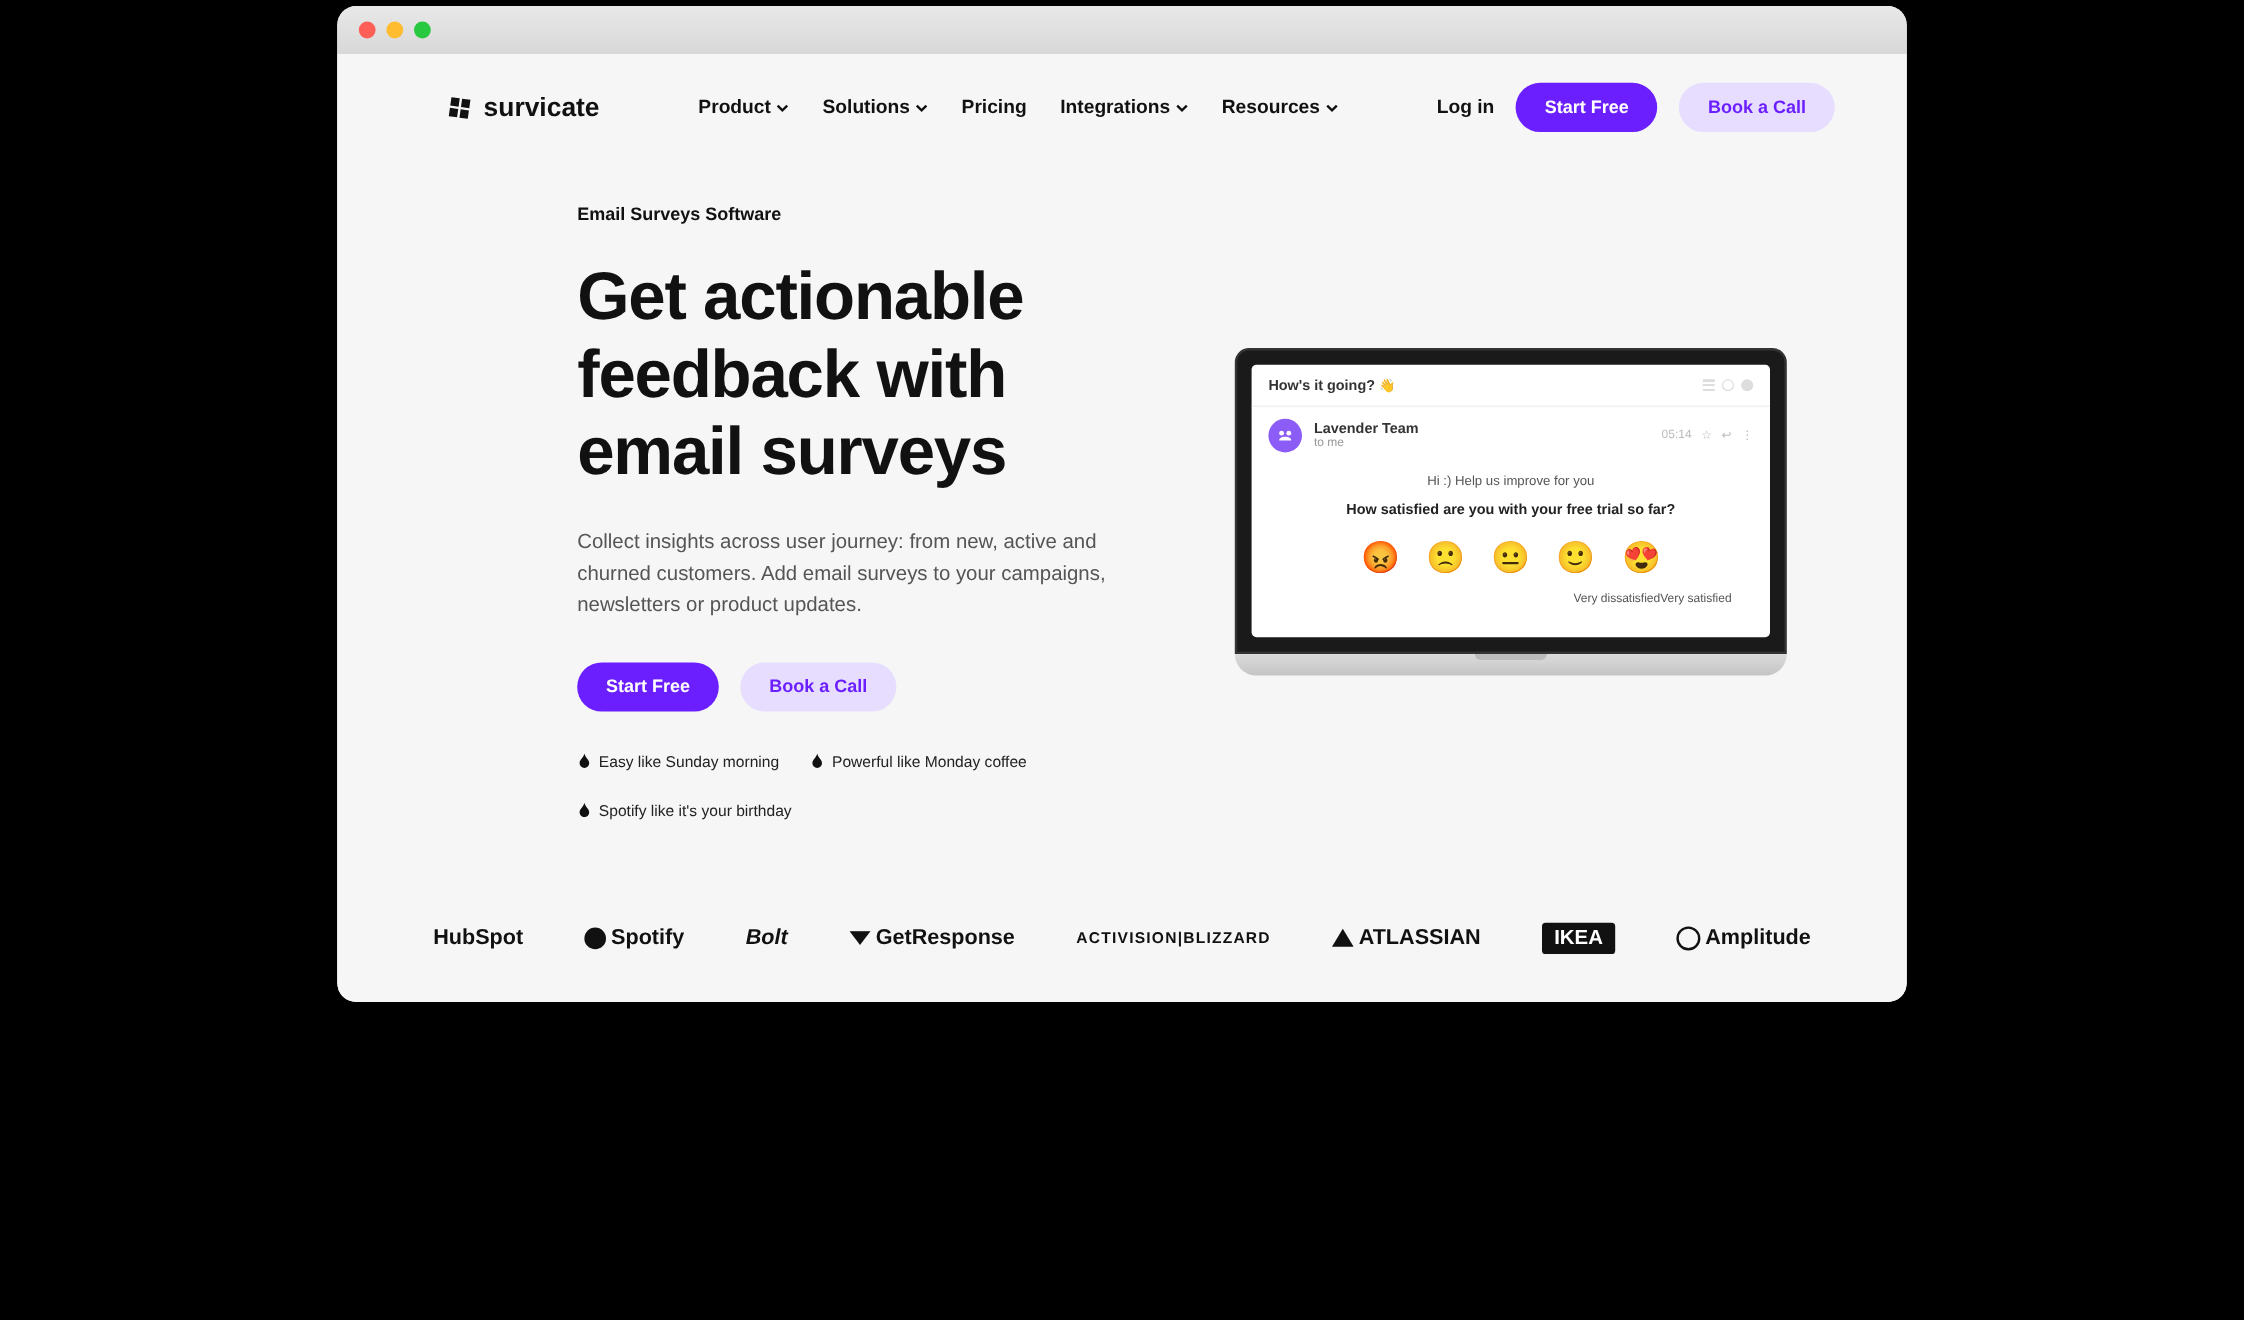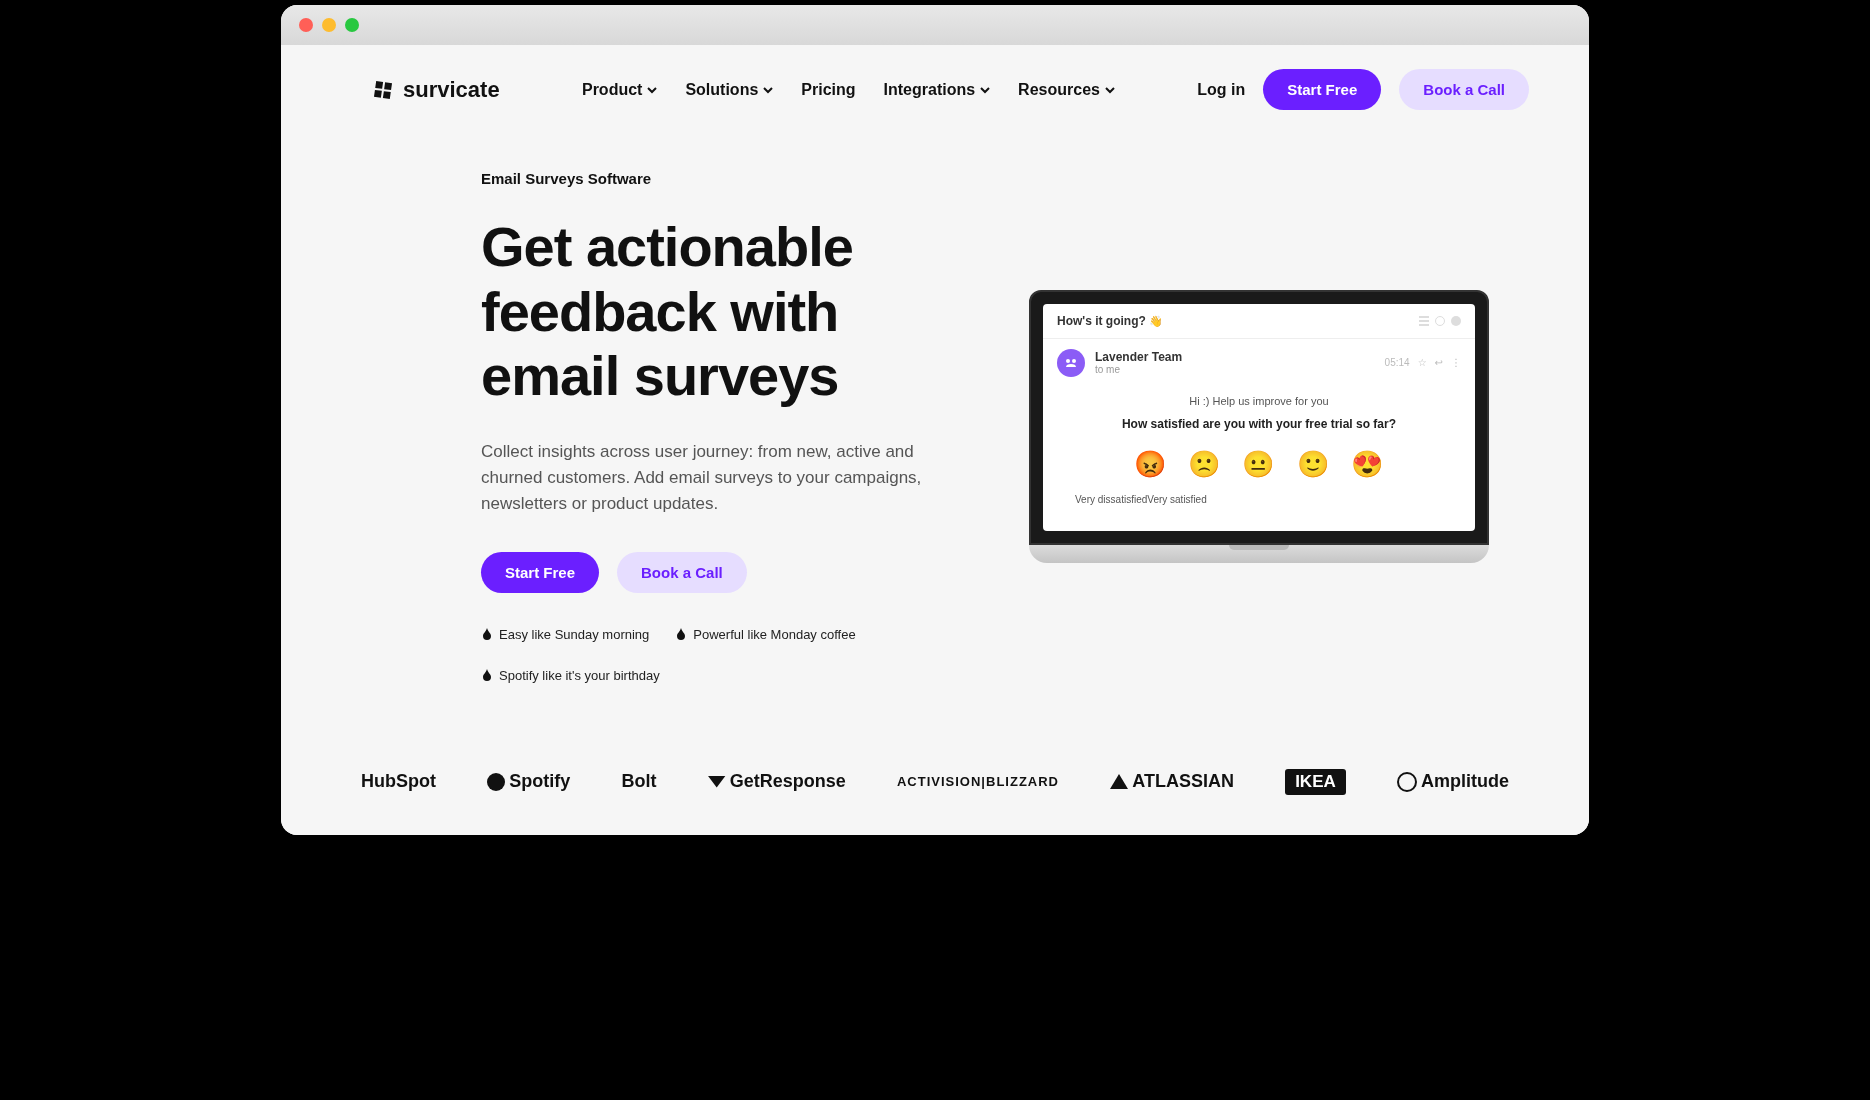--- a/index.html
+++ b/index.html
@@ -45,21 +45,21 @@
 .avatar { width: 28px; height: 28px; border-radius: 50%; background: #8b5cf6; display:flex; align-items:center; justify-content:center; }
 .avatar svg { width:16px; height:16px; }
 .sender-name { font-size: 12px; font-weight: 600; color: #333; }
 .sender-sub { font-size: 10px; color: #999; }
 .meta-right { margin-left:auto; display:flex; gap:8px; align-items:center; font-size:10px; color:#bbb; }
 .email-body { padding: 8px 14px 26px; text-align: center; }
 .body-greet { font-size: 11px; color: #555; margin-bottom: 10px; }
 .body-q { font-size: 12px; font-weight: 700; color: #222; margin-bottom: 18px; }
 .emoji-row { display: flex; justify-content: center; gap: 22px; margin-bottom: 14px; }
 .emoji { font-size: 26px; cursor: pointer; }
-.scale-labels { display: flex; justify-content: flex-start; font-size: 10px; color: #555; padding: 0 18px; }
+.scale-labels { display: flex; justify-content: flex-end; font-size: 10px; color: #555; padding: 0 18px; }
 .laptop-base { height: 18px; background: linear-gradient(#dcdcdc, #c4c4c4); border-radius: 0 0 20px 20px; position: relative; }
 .laptop-base::before { content:''; position:absolute; left:50%; top:0; transform:translateX(-50%); width:60px; height:5px; background:#bbb; border-radius:0 0 6px 6px; }
 .logos { display: flex; justify-content: space-between; align-items: center; padding: 36px 80px 40px; }
 .client-logo { font-size: 18px; font-weight: 700; color: #111; display:flex; align-items:center; gap:4px; }
 .client-logo.spotify::before { content:''; width:18px; height:18px; border-radius:50%; background:#111; display:inline-block; }
 .client-logo.getresp::before { content:''; width:18px; height:12px; background:#111; clip-path:polygon(0 0,100% 0,50% 100%); display:inline-block; }
 .client-logo.atl::before { content:''; width:0; height:0; border-left:9px solid transparent; border-right:9px solid transparent; border-bottom:15px solid #111; display:inline-block; }
 .client-logo.amp::before { content:''; width:16px; height:16px; border-radius:50%; border:2px solid #111; display:inline-block; position:relative; }
 .ikea { background:#111; color:#fff; padding:3px 10px; border-radius:3px; font-size:17px; }
 </style>
@@ -202,21 +202,21 @@
             </div>
           </div>
           <div class="laptop-base"></div>
         </div>
       </div>
     </div>
 
     <div class="logos">
       <span class="client-logo">HubSpot</span>
       <span class="client-logo spotify">Spotify</span>
-      <span class="client-logo" style="font-weight:900">Bolt</span>
+      <span class="client-logo" style="font-style:italic;font-weight:900">Bolt</span>
       <span class="client-logo getresp">GetResponse</span>
       <span class="client-logo" style="font-size:13px;letter-spacing:1px">ACTIVISION|BLIZZARD</span>
       <span class="client-logo atl">ATLASSIAN</span>
       <span class="client-logo">
           <span class="ikea">IKEA</span>
         </span>
       <span class="client-logo amp">Amplitude</span>
     </div>
 
   </div>

